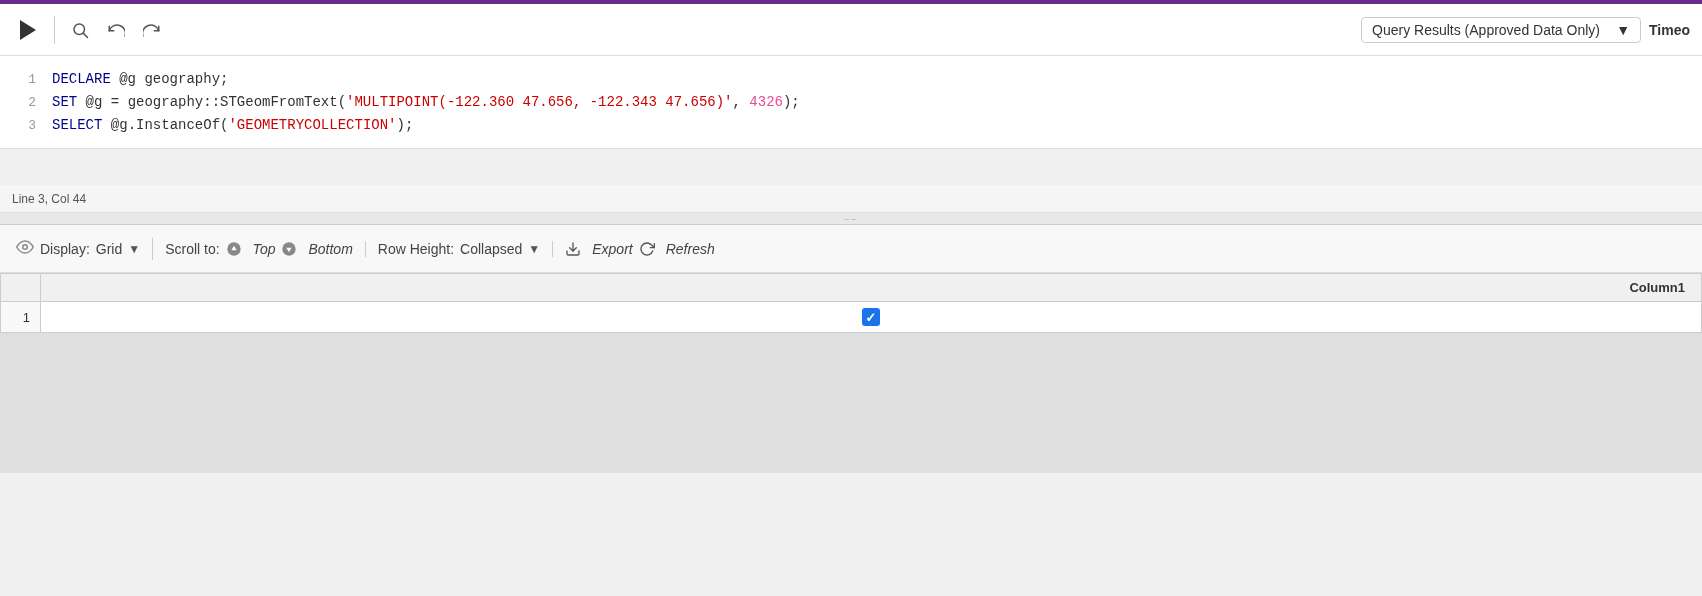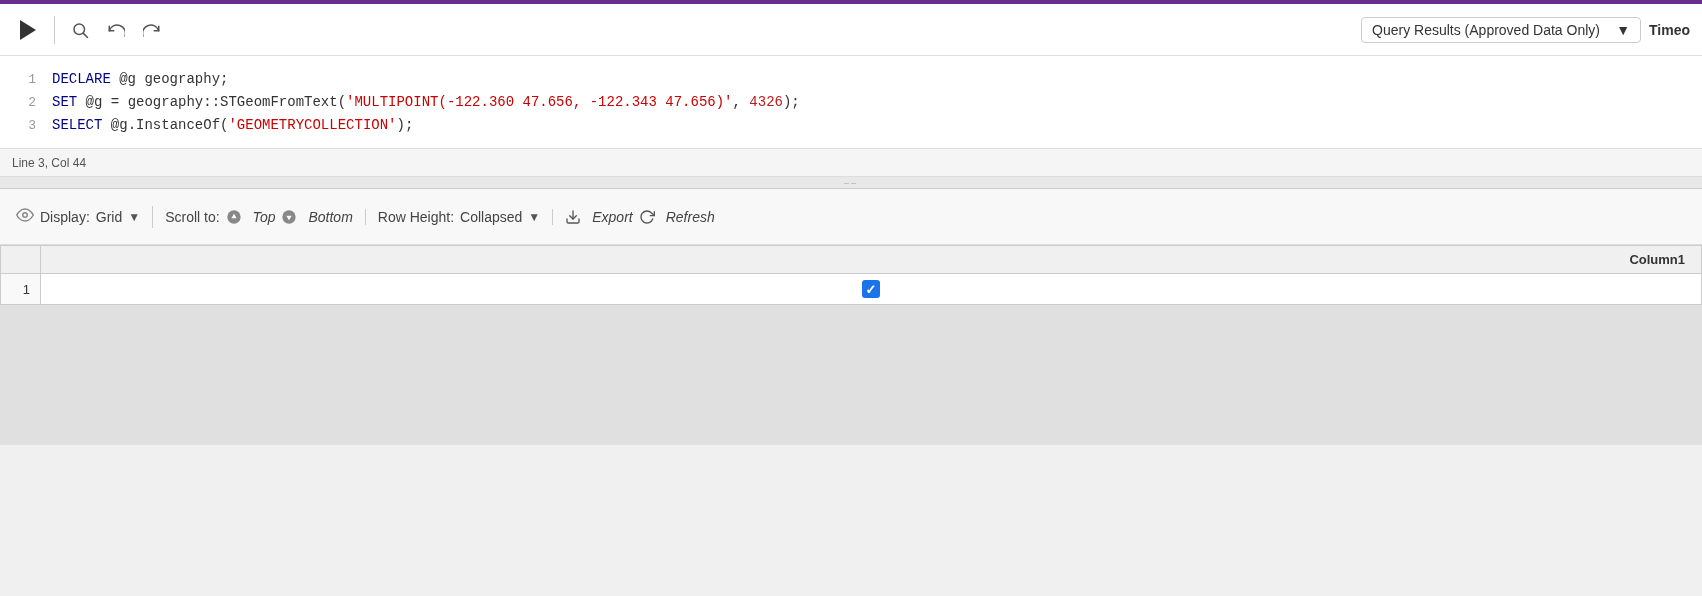--- a/index.html
+++ b/index.html
@@ -129,33 +129,34 @@
       user-select: none;
     }
 
     .code-content {
       color: #333;
       white-space: pre;
     }
 
     .kw { color: #00008B; font-weight: normal; }
     .str { color: #cc0000; }
-    .num { color: #b91c1c; }
+    .num { color: #ec4899; }
     .plain { color: #333; }
 
     
     .status-bar {
       background: #f5f5f5;
       border-bottom: 1px solid #ddd;
       padding: 4px 12px;
       font-size: 12px;
       color: #555;
       height: 28px;
       display: flex;
       align-items: center;
+      margin-top: 36px;
     }
 
     
     .resize-handle {
       display: flex;
       justify-content: center;
       align-items: center;
       height: 12px;
       background: #e8e8e8;
       border-bottom: 1px solid #ccc;
@@ -168,21 +169,21 @@
       letter-spacing: 2px;
     }
 
     
     .results-toolbar {
       display: flex;
       align-items: center;
       background: #f8f8f8;
       border-bottom: 1px solid #ddd;
       padding: 6px 16px;
-      height: 56px;
+      height: 48px;
       gap: 0;
       font-size: 14px;
       color: #444;
     }
 
     .results-section {
       display: flex;
       align-items: center;
       gap: 6px;
       padding: 0 12px;

